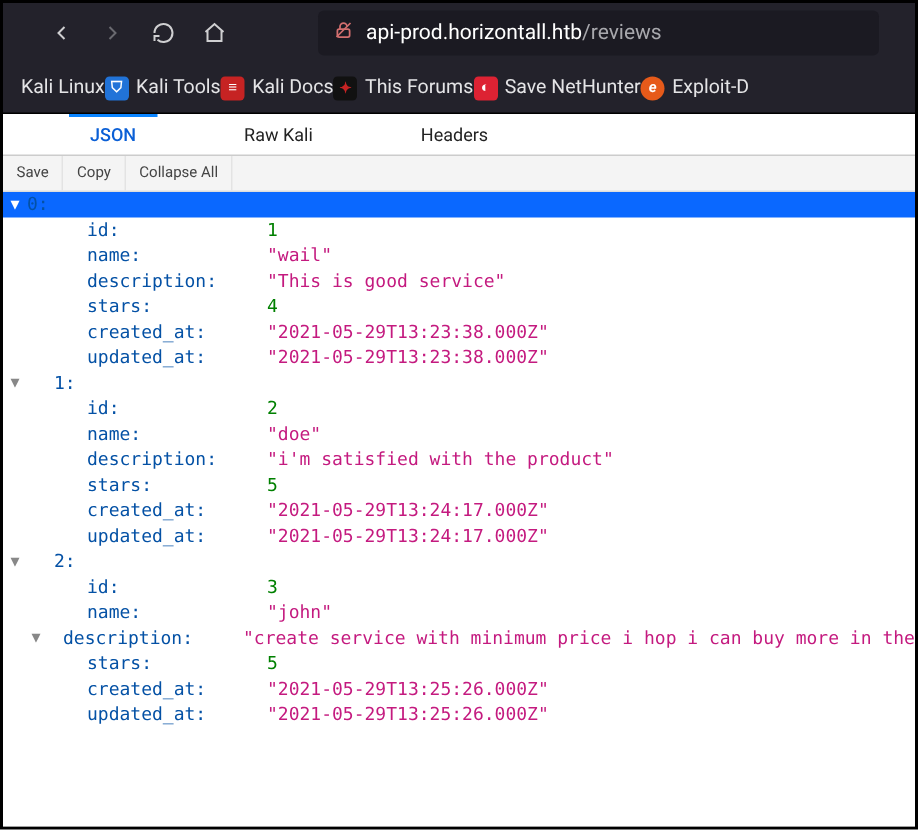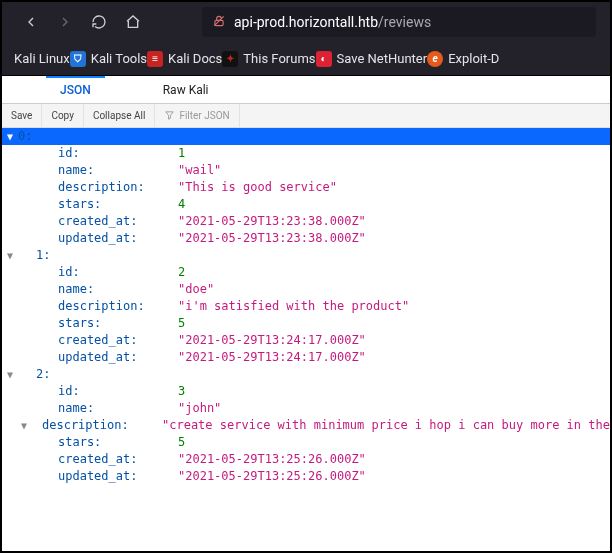--- a/index.html
+++ b/index.html
@@ -10,21 +10,21 @@
     height: 553px;
     background: #fff;
     border: 2px solid #000;
     overflow: hidden;
   }
   .chrome-top {
     background: #23222b;
     height: 40px;
     display: flex;
     align-items: center;
-    padding: 0 14px;
+    padding: 0 24px;
     gap: 4px;
   }
   .nav-btn {
     width: 30px;
     height: 30px;
     display: flex;
     align-items: center;
     justify-content: center;
     color: #cfcfd1;
     border-radius: 4px;
@@ -214,38 +214,35 @@
   </div>
 </div>
 
 <div class="viewer-tabs">
   <div class="vtab active">
       <span>JSON</span>
     </div>
   <div class="vtab">
       <span>Raw Kali</span>
     </div>
+  <div class="vtab">
+      <span>Headers</span>
+    </div>
 </div>
 
 <div class="toolbar">
   <div class="tbtn">
       <span>Save</span>
     </div>
   <div class="tbtn">
       <span>Copy</span>
     </div>
   <div class="tbtn">
       <span>Collapse All</span>
     </div>
-  <div class="tbtn filter">
-    <svg width="11" height="11" viewBox="0 0 24 24" fill="none" stroke="currentColor" stroke-width="2">
-        <path d="M4 4h16l-6 8v6l-4 2v-8z"></path>
-      </svg>
-    <span>Filter JSON</span>
-  </div>
 </div>
 
 <div class="json-area">
 
   <div class="row idx-row">
     <span class="tw">▼</span>
     <span class="key-col"><span class="idx-label">0:</span></span>
   </div>
   <div class="row">
     <span class="tw"></span>

